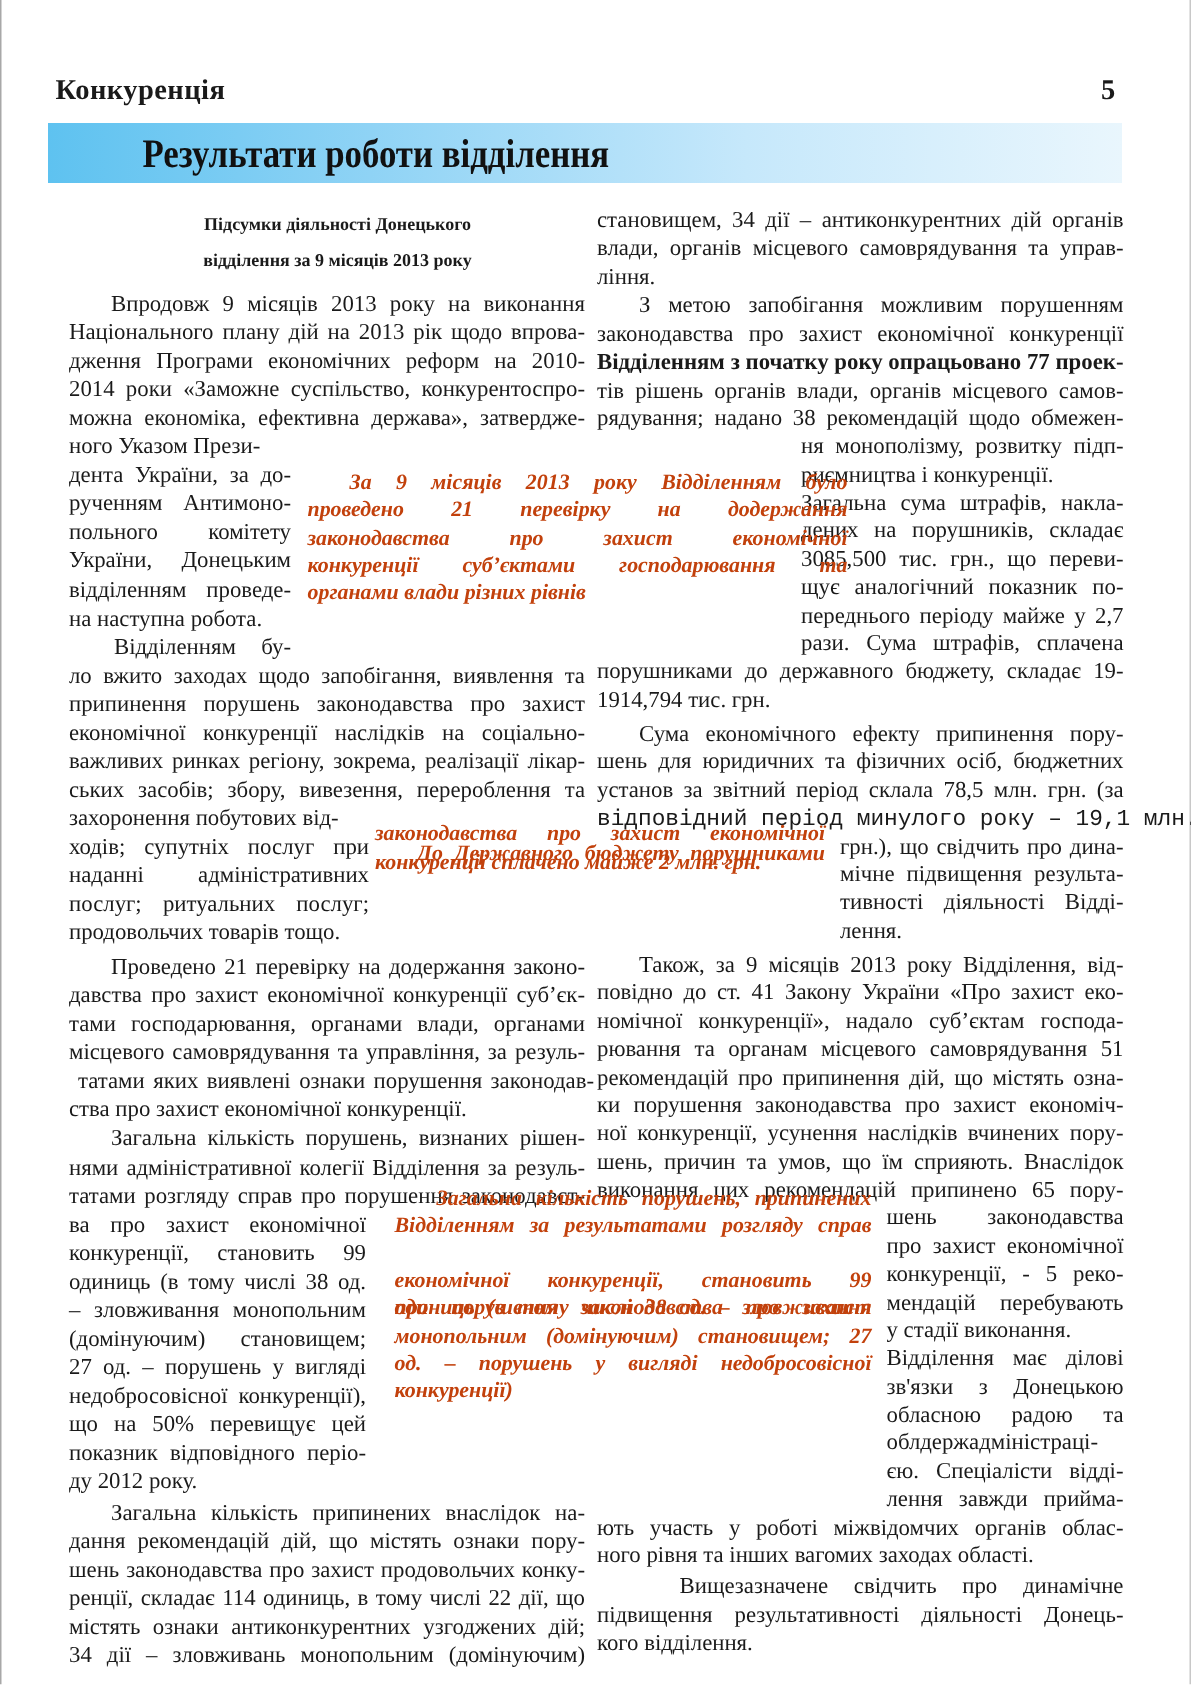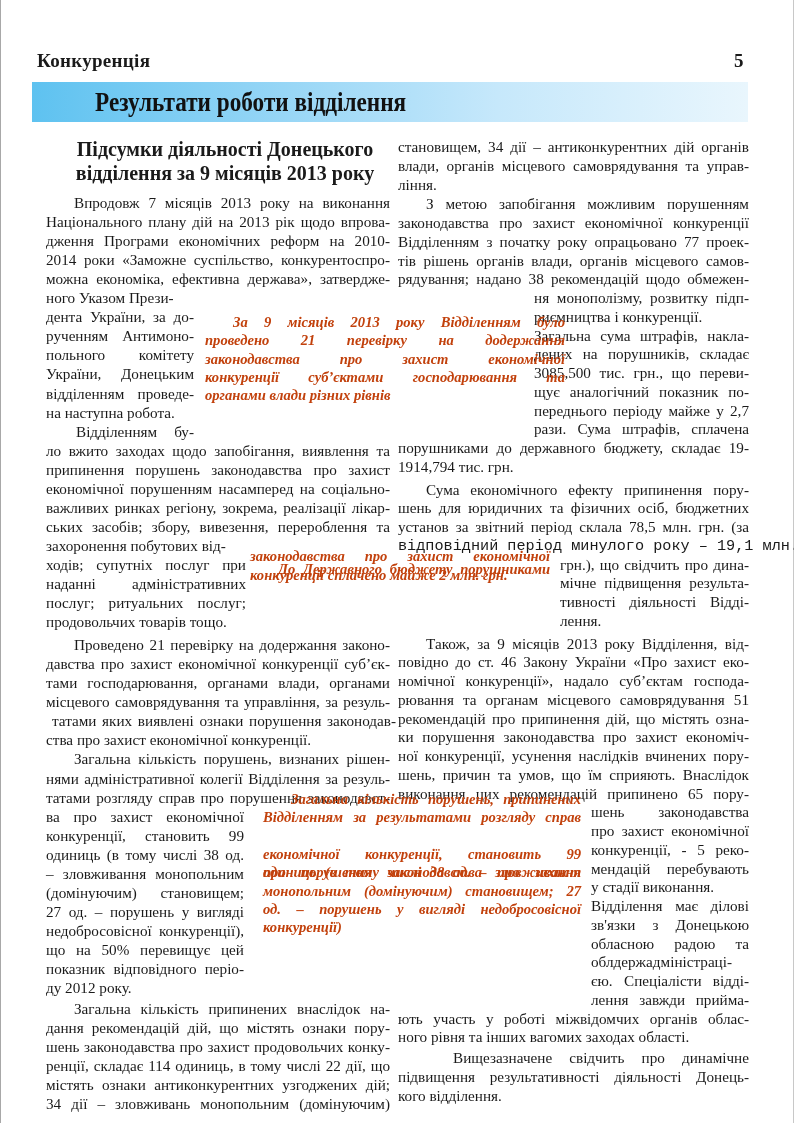--- a/index.html
+++ b/index.html
@@ -6,21 +6,21 @@
   body { width: 794px; height: 1123px; position: relative; overflow: hidden;
          font-family: "Liberation Serif", "DejaVu Serif", serif; color: #1a1a1a; }
   .edge-left { position: absolute; left: 0; top: 0; width: 1px; height: 1123px; background: #a8a8a8; }
   .edge-right { position: absolute; right: 0; top: 0; width: 1px; height: 1123px; background: #c8c8c8; }
   .running-head { position: absolute; left: 37px; top: 50px; font-size: 19px; font-weight: bold; letter-spacing: 0.3px; }
   .page-num { position: absolute; left: 734px; top: 50px; font-size: 19px; font-weight: bold; }
   .band { position: absolute; left: 32px; top: 82px; width: 716px; height: 40px;
           background: linear-gradient(to right, #5ec2f0 0%, #8fd3f5 30%, #c6e8fb 65%, #e9f6fd 100%); }
   .band-title { position: absolute; left: 63px; top: 5px; font-size: 27px; font-weight: bold; color: #111;
                 font-family: "Liberation Serif", serif; transform: scaleX(0.86); transform-origin: left center; white-space: nowrap; }
-  .art-title { position: absolute; left: 60px; width: 330px; text-align: center; font-size: 20px; font-weight: bold; line-height: 24px; }
+  .art-title { position: absolute; left: 60px; width: 330px; text-align: center; font-size: 12px; font-weight: bold; line-height: 24px; }
   .ln { position: absolute; font-size: 15.2px; line-height: 20px; white-space: nowrap;
         text-align: justify; text-align-last: justify; height: 20px; }
   .ln.last { text-align-last: left; }
   .pq { position: absolute; font-size: 14.6px; line-height: 18.5px; font-weight: bold; font-style: italic;
         white-space: nowrap; text-align: justify; text-align-last: justify; height: 18.5px; color: #c2410c; }
   .pq.last { text-align-last: left; }
 </style>
 </head>
 <body>
 
@@ -31,36 +31,36 @@
 <div class="page-num">5</div>
 
 <div class="band">
   <div class="band-title">Результати роботи відділення</div>
 </div>
 
 <div class="art-title" style="top:137px;">Підсумки діяльності Донецького</div>
 <div class="art-title" style="top:161px;">відділення за 9 місяців 2013 року</div>
 
 <div id="body-lines">
-    <div class="ln" style="left: 46px; top: 193px; width: 316px; padding-left: 28px;">Впродовж 7 місяців 2013 року на виконання</div>
+    <div class="ln" style="left: 46px; top: 193px; width: 316px; padding-left: 28px;">Впродовж 9 місяців 2013 року на виконання</div>
     <div class="ln" style="left: 46px; top: 212px; width: 344px; padding-left: 0px;">Національного плану дій на 2013 рік щодо впрова-</div>
     <div class="ln" style="left: 46px; top: 231px; width: 344px; padding-left: 0px;">дження Програми економічних реформ на 2010-</div>
     <div class="ln" style="left: 46px; top: 250px; width: 344px; padding-left: 0px;">2014 роки «Заможне суспільство, конкурентоспро-</div>
     <div class="ln" style="left: 46px; top: 269px; width: 344px; padding-left: 0px;">можна економіка, ефективна держава», затвердже-</div>
     <div class="ln last" style="left: 46px; top: 288px; width: 148px; padding-left: 0px;">ного Указом Прези-</div>
     <div class="ln" style="left: 46px; top: 307px; width: 148px; padding-left: 0px;">дента України, за до-</div>
     <div class="ln" style="left: 46px; top: 326px; width: 148px; padding-left: 0px;">рученням Антимоно-</div>
     <div class="ln" style="left: 46px; top: 345px; width: 148px; padding-left: 0px;">польного комітету</div>
     <div class="ln" style="left: 46px; top: 364px; width: 148px; padding-left: 0px;">України, Донецьким</div>
     <div class="ln" style="left: 46px; top: 384px; width: 148px; padding-left: 0px;">відділенням проведе-</div>
     <div class="ln last" style="left: 46px; top: 403px; width: 148px; padding-left: 0px;">на наступна робота.</div>
     <div class="ln" style="left: 46px; top: 422px; width: 118px; padding-left: 30px;">Відділенням бу-</div>
     <div class="ln" style="left: 46px; top: 441px; width: 344px; padding-left: 0px;">ло вжито заходах щодо запобігання, виявлення та</div>
     <div class="ln" style="left: 46px; top: 460px; width: 344px; padding-left: 0px;">припинення порушень законодавства про захист</div>
-    <div class="ln" style="left: 46px; top: 479px; width: 344px; padding-left: 0px;">економічної порушенням насамперед на соціально-</div>
+    <div class="ln" style="left: 46px; top: 479px; width: 344px; padding-left: 0px;">економічної конкуренції наслідків на соціально-</div>
     <div class="ln" style="left: 46px; top: 498px; width: 344px; padding-left: 0px;">важливих ринках регіону, зокрема, реалізації лікар-</div>
     <div class="ln" style="left: 46px; top: 517px; width: 344px; padding-left: 0px;">ських засобів; збору, вивезення, перероблення та</div>
     <div class="ln last" style="left: 46px; top: 536px; width: 200px; padding-left: 0px; font-family: Liberation Serif, serif;">захоронення побутових від-</div>
     <div class="ln" style="left: 46px; top: 555px; width: 200px; padding-left: 0px;">ходів; супутніх послуг при</div>
     <div class="ln" style="left: 46px; top: 574px; width: 200px; padding-left: 0px;">наданні адміністративних</div>
     <div class="ln" style="left: 46px; top: 593px; width: 200px; padding-left: 0px;">послуг; ритуальних послуг;</div>
     <div class="ln last" style="left: 46px; top: 612px; width: 200px; padding-left: 0px;">продовольчих товарів тощо.</div>
     <div class="ln" style="left: 46px; top: 635px; width: 316px; padding-left: 28px;">Проведено 21 перевірку на додержання законо-</div>
     <div class="ln" style="left: 46px; top: 654px; width: 344px; padding-left: 0px;">давства про захист економічної конкуренції суб’єк-</div>
     <div class="ln" style="left: 46px; top: 673px; width: 344px; padding-left: 0px;">тами господарювання, органами влади, органами</div>
@@ -84,21 +84,21 @@
     <div class="ln" style="left: 46px; top: 1018px; width: 344px; padding-left: 0px;">дання рекомендацій дій, що містять ознаки пору-</div>
     <div class="ln" style="left: 46px; top: 1037px; width: 344px; padding-left: 0px;">шень законодавства про захист продовольчих конку-</div>
     <div class="ln" style="left: 46px; top: 1056px; width: 344px; padding-left: 0px;">ренції, складає 114 одиниць, в тому числі 22 дії, що</div>
     <div class="ln" style="left: 46px; top: 1075px; width: 344px; padding-left: 0px;">містять ознаки антиконкурентних узгоджених дій;</div>
     <div class="ln" style="left: 46px; top: 1094px; width: 344px; padding-left: 0px;">34 дії – зловживань монопольним (домінуючим)</div>
     <div class="ln" style="left: 398px; top: 137px; width: 351px; padding-left: 0px;">становищем, 34 дії – антиконкурентних дій органів</div>
     <div class="ln" style="left: 398px; top: 156px; width: 351px; padding-left: 0px;">влади, органів місцевого самоврядування та управ-</div>
     <div class="ln last" style="left: 398px; top: 175px; width: 351px; padding-left: 0px;">ління.</div>
     <div class="ln" style="left: 398px; top: 194px; width: 323px; padding-left: 28px;">З метою запобігання можливим порушенням</div>
     <div class="ln" style="left: 398px; top: 213px; width: 351px; padding-left: 0px;">законодавства про захист економічної конкуренції</div>
-    <div class="ln" style="left: 398px; top: 232px; width: 351px; padding-left: 0px;">Відділенням з початку року опрацьовано 77 проек-</div>
+    <div class="ln" style="left: 398px; top: 232px; width: 351px; padding-left: 0px; font-weight: bold;">Відділенням з початку року опрацьовано 77 проек-</div>
     <div class="ln" style="left: 398px; top: 251px; width: 351px; padding-left: 0px;">тів рішень органів влади, органів місцевого самов-</div>
     <div class="ln" style="left: 398px; top: 269px; width: 351px; padding-left: 0px;">рядування; надано 38 рекомендацій щодо обмежен-</div>
     <div class="ln" style="left: 534px; top: 288px; width: 215px; padding-left: 0px;">ня монополізму, розвитку підп-</div>
     <div class="ln last" style="left: 534px; top: 307px; width: 215px; padding-left: 0px;">риємництва і конкуренції.</div>
     <div class="ln" style="left: 534px; top: 326px; width: 215px; padding-left: 0px;">Загальна сума штрафів, накла-</div>
     <div class="ln" style="left: 534px; top: 344px; width: 215px; padding-left: 0px;">дених на порушників, складає</div>
     <div class="ln" style="left: 534px; top: 363px; width: 215px; padding-left: 0px;">3085,500 тис. грн., що переви-</div>
     <div class="ln" style="left: 534px; top: 382px; width: 215px; padding-left: 0px;">щує аналогічний показник по-</div>
     <div class="ln" style="left: 534px; top: 401px; width: 215px; padding-left: 0px;">переднього періоду майже у 2,7</div>
     <div class="ln" style="left: 534px; top: 419px; width: 215px; padding-left: 0px;">рази. Сума штрафів, сплачена</div>
@@ -106,21 +106,21 @@
     <div class="ln last" style="left: 398px; top: 457px; width: 351px; padding-left: 0px;">1914,794 тис. грн.</div>
     <div class="ln" style="left: 398px; top: 480px; width: 323px; padding-left: 28px;">Сума економічного ефекту припинення пору-</div>
     <div class="ln" style="left: 398px; top: 498px; width: 351px; padding-left: 0px;">шень для юридичних та фізичних осіб, бюджетних</div>
     <div class="ln" style="left: 398px; top: 517px; width: 351px; padding-left: 0px;">установ за звітний період склала 78,5 млн. грн. (за</div>
     <div class="ln" style="left: 398px; top: 536px; width: 351px; padding-left: 0px; font-family: Liberation Mono, monospace;">відповідний період минулого  року – 19,1 млн.</div>
     <div class="ln" style="left: 560px; top: 555px; width: 189px; padding-left: 0px;">грн.), що свідчить про дина-</div>
     <div class="ln" style="left: 560px; top: 573px; width: 189px; padding-left: 0px;">мічне підвищення результа-</div>
     <div class="ln" style="left: 560px; top: 592px; width: 189px; padding-left: 0px;">тивності діяльності Відді-</div>
     <div class="ln last" style="left: 560px; top: 611px; width: 189px; padding-left: 0px;">лення.</div>
     <div class="ln" style="left: 398px; top: 634px; width: 323px; padding-left: 28px;">Також, за 9 місяців 2013 року Відділення, від-</div>
-    <div class="ln" style="left: 398px; top: 652px; width: 351px; padding-left: 0px;">повідно до ст. 46 Закону України «Про захист еко-</div>
+    <div class="ln" style="left: 398px; top: 652px; width: 351px; padding-left: 0px;">повідно до ст. 41 Закону України «Про захист еко-</div>
     <div class="ln" style="left: 398px; top: 671px; width: 351px; padding-left: 0px;">номічної конкуренції», надало суб’єктам господа-</div>
     <div class="ln" style="left: 398px; top: 690px; width: 351px; padding-left: 0px;">рювання та органам місцевого самоврядування 51</div>
     <div class="ln" style="left: 398px; top: 709px; width: 351px; padding-left: 0px;">рекомендацій про припинення дій, що містять озна-</div>
     <div class="ln" style="left: 398px; top: 727px; width: 351px; padding-left: 0px;">ки порушення законодавства про захист економіч-</div>
     <div class="ln" style="left: 398px; top: 746px; width: 351px; padding-left: 0px;">ної конкуренції, усунення наслідків вчинених пору-</div>
     <div class="ln" style="left: 398px; top: 765px; width: 351px; padding-left: 0px;">шень, причин та умов, що їм сприяють. Внаслідок</div>
     <div class="ln" style="left: 398px; top: 784px; width: 351px; padding-left: 0px;">виконання цих рекомендацій припинено 65 пору-</div>
     <div class="ln" style="left: 591px; top: 802px; width: 158px; padding-left: 0px;">шень законодавства</div>
     <div class="ln" style="left: 591px; top: 821px; width: 158px; padding-left: 0px;">про захист економічної</div>
     <div class="ln" style="left: 591px; top: 840px; width: 158px; padding-left: 0px;">конкуренції, - 5 реко-</div>

